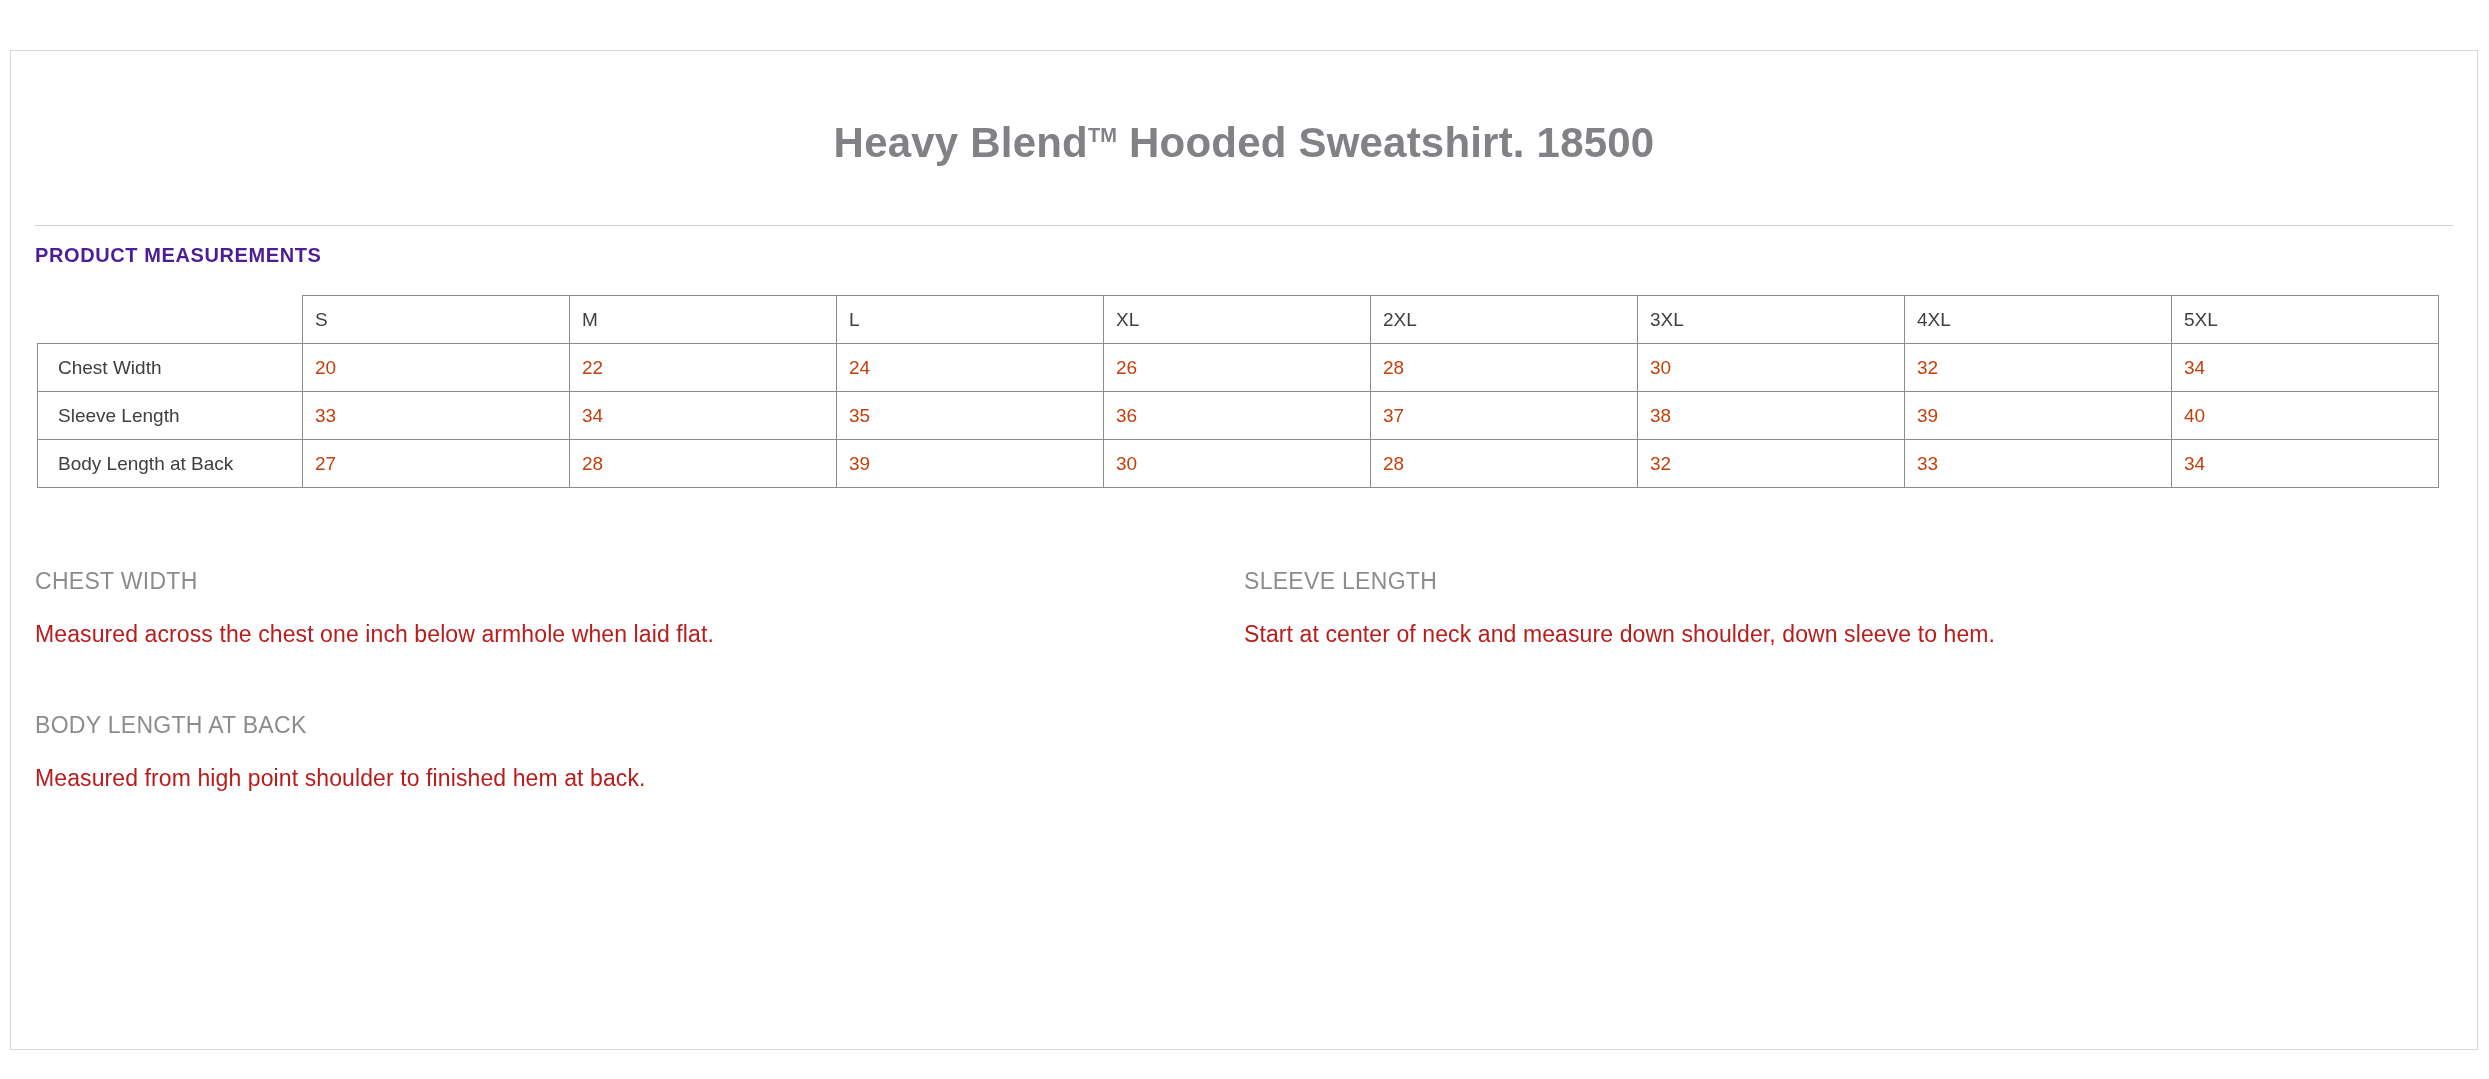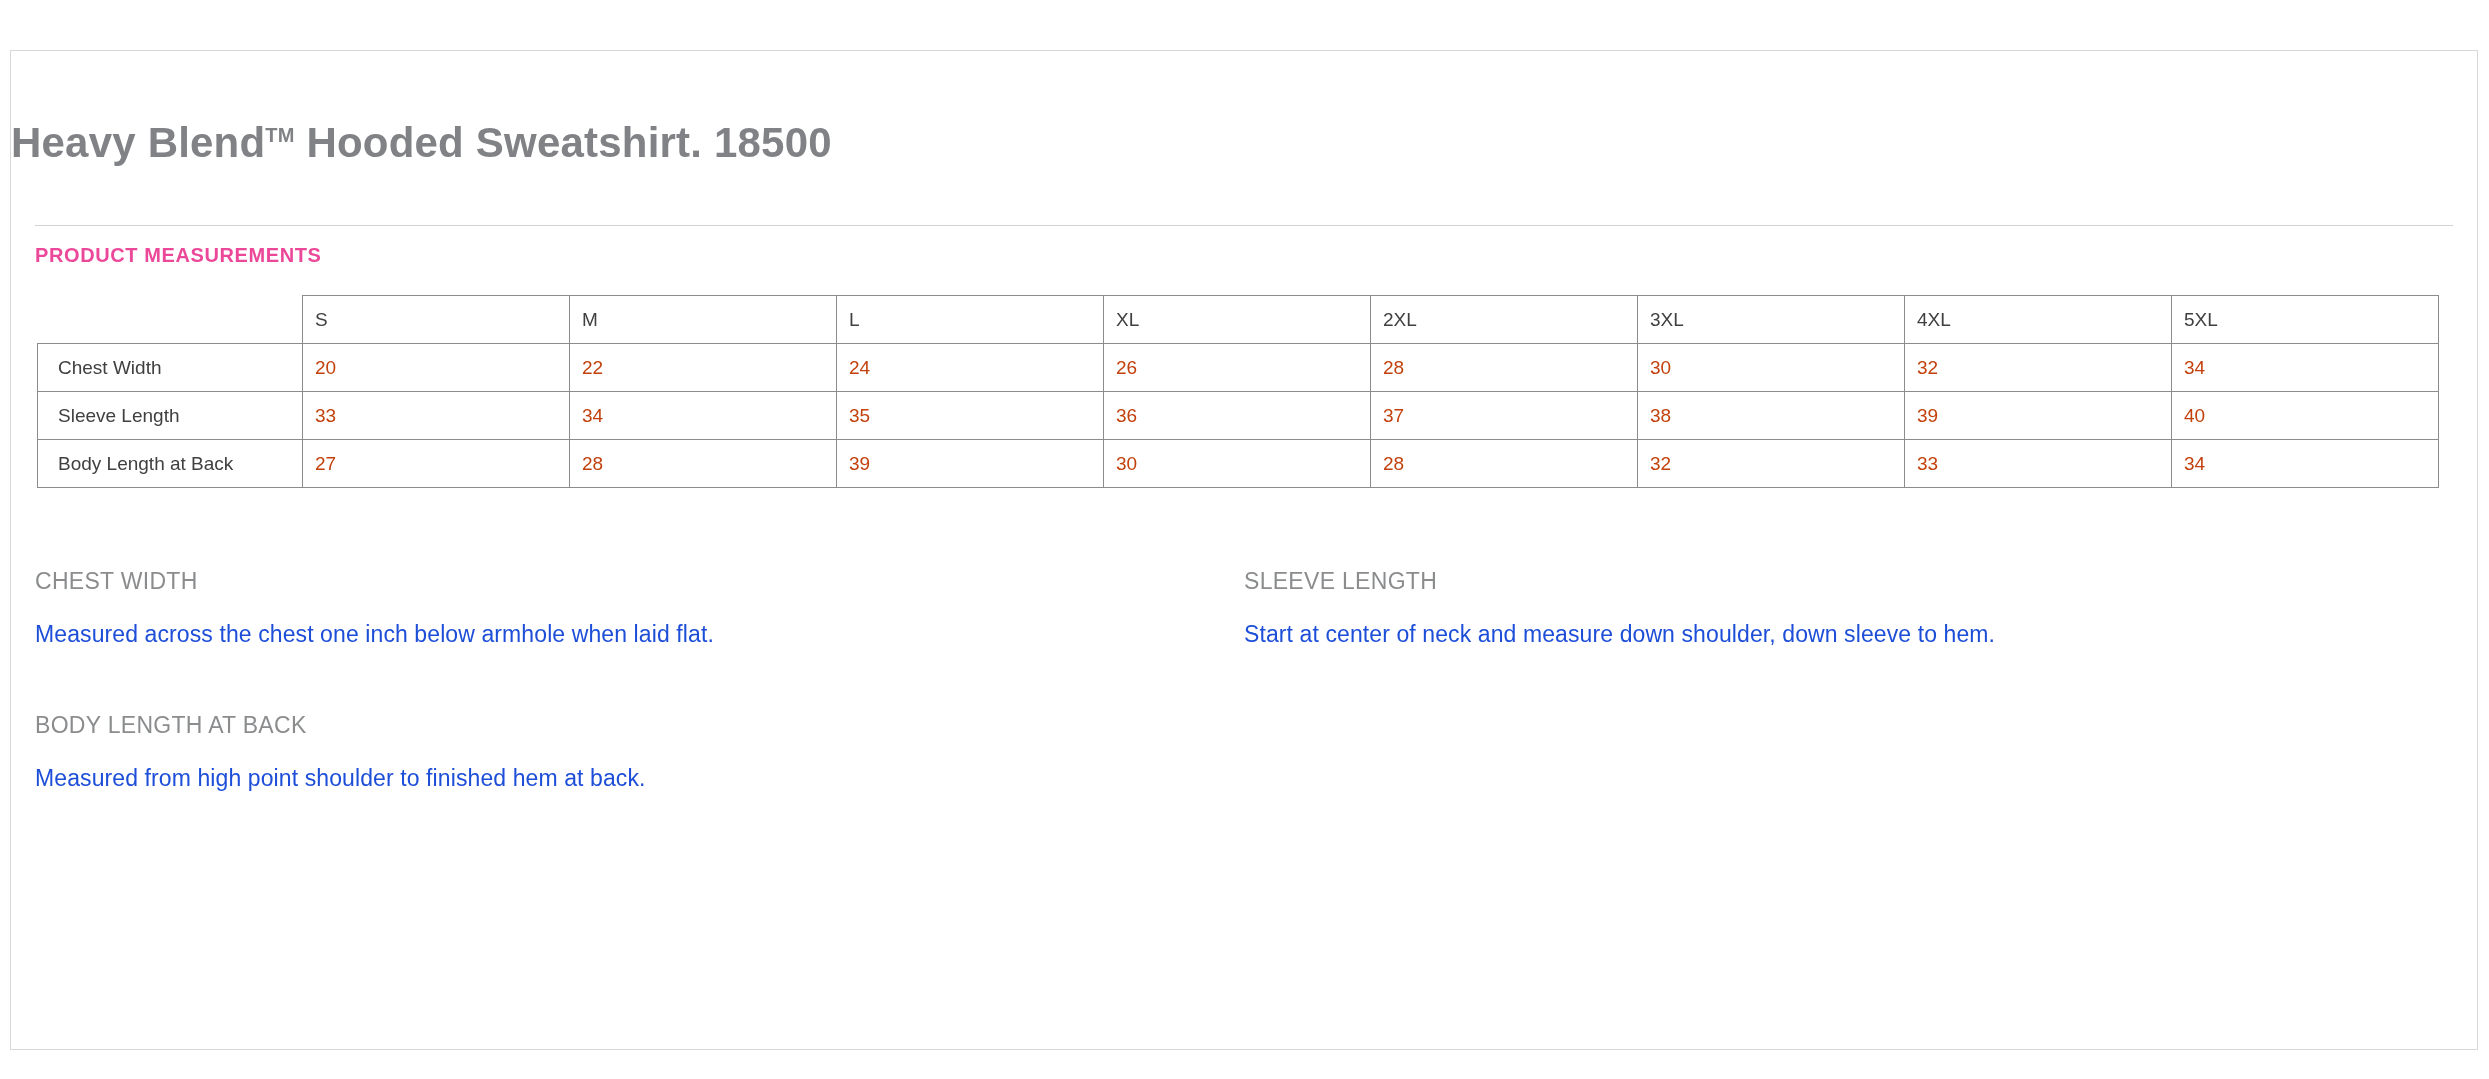--- a/index.html
+++ b/index.html
@@ -18,41 +18,41 @@
     position: absolute;
     left: 10px;
     top: 50px;
     width: 2468px;
     height: 1000px;
     border: 1px solid #d8d8d8;
     box-sizing: border-box;
     background: #ffffff;
   }
   .title {
-    text-align: left;
+    text-align: center;
     font-size: 42px;
     font-weight: bold;
     color: #808285;
     margin-top: 68px;
     letter-spacing: 0.2px;
   }
   .title .tm {
     font-size: 20px;
     vertical-align: super;
     font-weight: bold;
   }
   .rule {
     margin: 58px 24px 0 24px;
     border-top: 1px solid #d2d2d2;
   }
   .section-label {
     margin: 18px 0 8px 24px;
     font-size: 20px;
     font-weight: bold;
-    color: #ec4899;
+    color: #4c1d95;
     letter-spacing: 0.6px;
   }
   table.measure {
     margin: 28px 0 0 26px;
     border-collapse: collapse;
     width: 2400px;
     table-layout: fixed;
   }
   table.measure td, table.measure th {
     border: 1px solid #8c8c8c;
@@ -100,21 +100,21 @@
     padding-right: 40px;
   }
   .def-title {
     font-size: 23px;
     color: #8a8c8e;
     letter-spacing: 0.3px;
     margin-bottom: 26px;
   }
   .def-text {
     font-size: 23px;
-    color: #1d4ed8;
+    color: #b91c1c;
     letter-spacing: 0.1px;
   }
   .def-row.second {
     margin-top: 64px;
   }
 </style>
 </head>
 <body>
 
 <div class="page">

